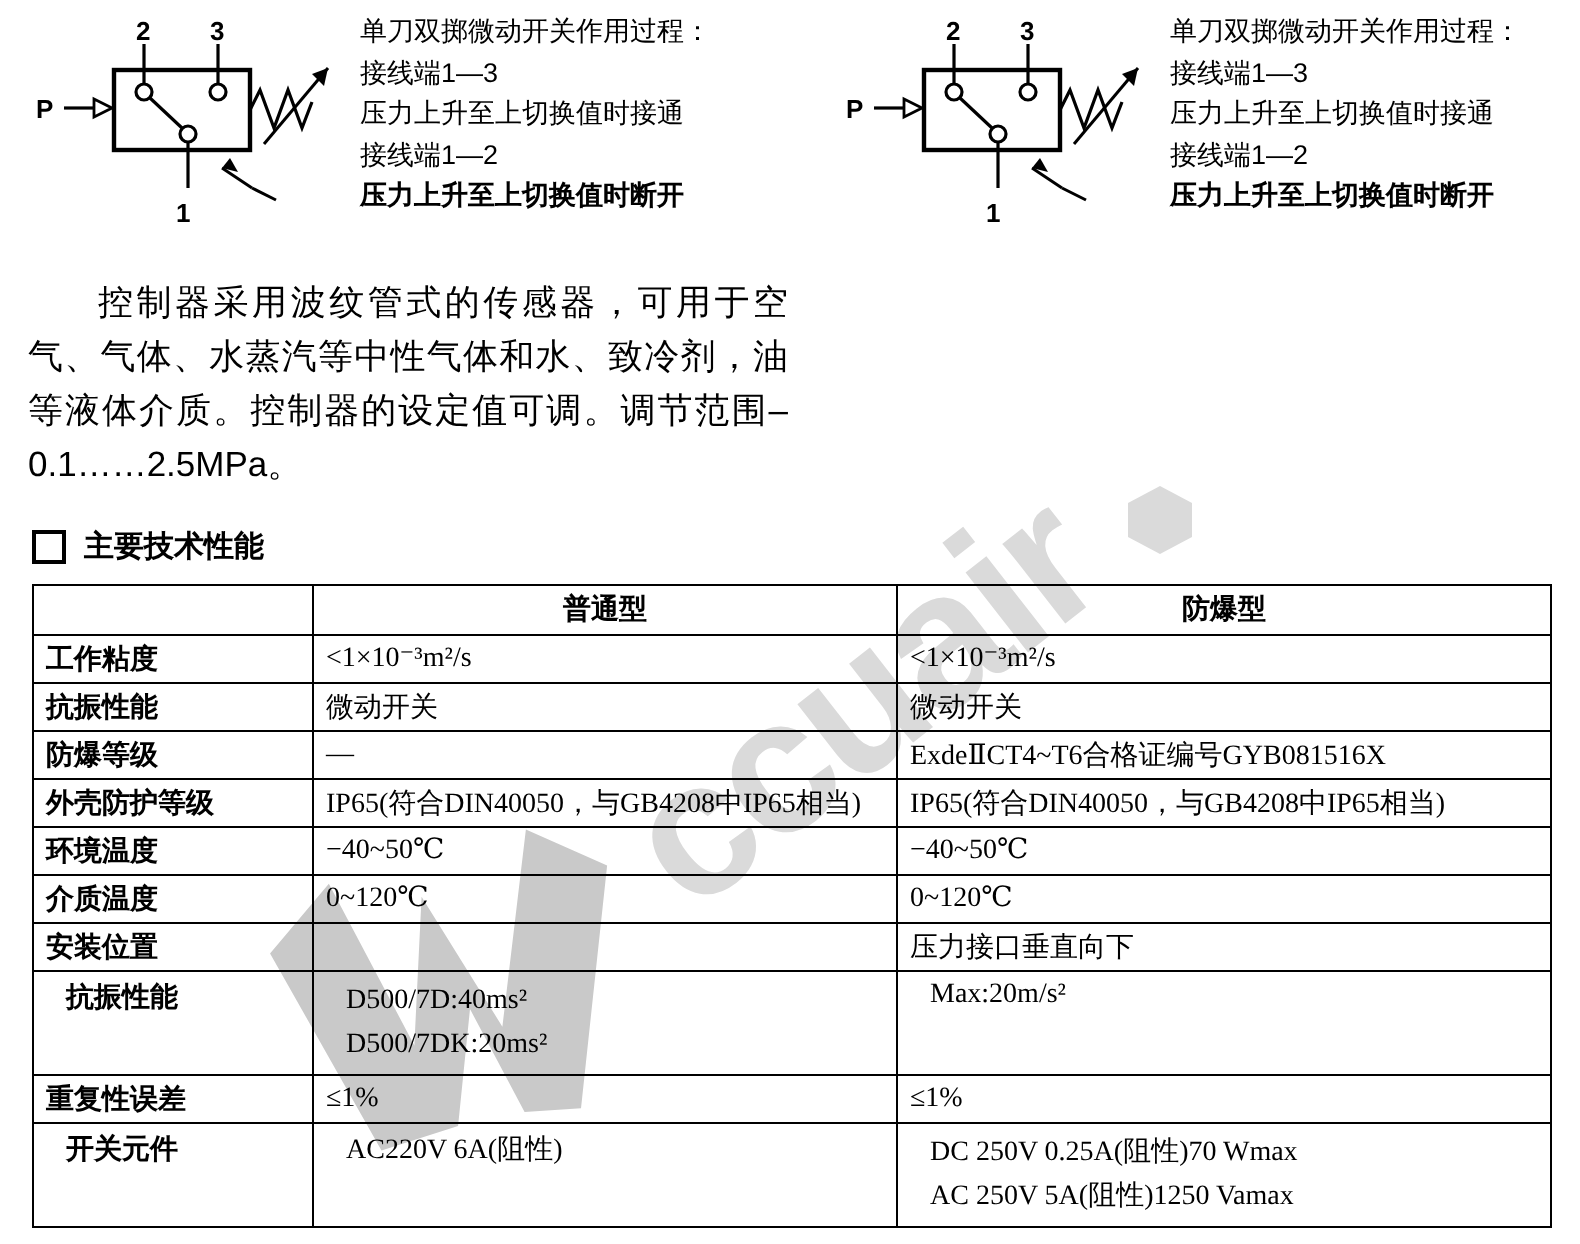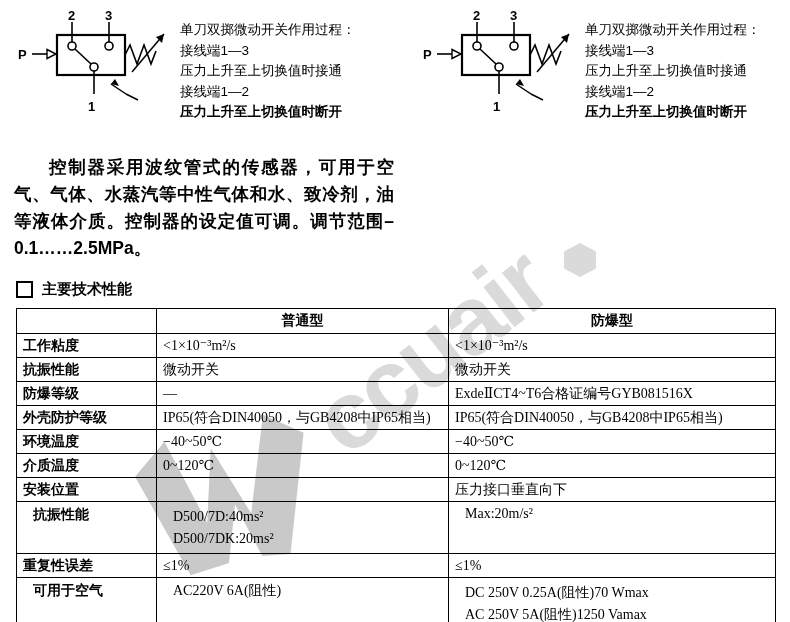--- a/index.html
+++ b/index.html
@@ -10,26 +10,26 @@
     color:#000;
     font-family:"Liberation Sans","DejaVu Sans",sans-serif;
     overflow:hidden;
   }
   .content{position:relative;z-index:1;}
   
   .top-row{display:flex;padding-top:6px;}
   .half{width:395px;display:flex;}
   .schematic{margin-left:16px;margin-top:2px;flex:0 0 auto;}
   .half.right .schematic{margin-left:26px;}
-  .diagram-text{margin-left:4px;margin-top:14px;font-size:13.5px;line-height:20.5px;}
+  .diagram-text{margin-left:4px;font-size:13.5px;line-height:20.5px;}
   .diagram-text div:last-child{font-weight:bold;}
   
   .intro{
-    margin:28px 0 0 14px;width:380px;
-    font-size:17.5px;font-weight:bold;line-height:27px;
+    margin:12px 0 0 14px;width:380px;
+    font-size:17.5px;font-weight:normal;line-height:27px;
     text-indent:2em;text-align:justify;
   }
   
   .section-header{margin:18px 0 0 16px;font-size:15px;font-weight:bold;display:flex;align-items:center;}
   .checkbox{display:inline-block;width:13px;height:13px;border:2px solid #000;margin-right:9px;}
   
   table.spec{
     margin:9px 0 0 16px;border-collapse:collapse;width:759px;
     font-size:13.5px;table-layout:fixed;background:transparent;
   }
@@ -199,21 +199,21 @@
           <div>D500/7DK:20ms²</div>
         </td>
         <td class="val" style="vertical-align:top;padding-top:4px;">Max:20m/s²</td>
       </tr>
       <tr>
         <td class="label">重复性误差</td>
         <td class="val">≤1%</td>
         <td class="val">≤1%</td>
       </tr>
       <tr class="tall">
-        <td class="label" style="vertical-align:top;padding-top:4px;">可用于空气</td>
+        <td class="label" style="vertical-align:top;padding-top:4px;">开关元件</td>
         <td class="val" style="vertical-align:top;padding-top:4px;">AC220V 6A(阻性)</td>
         <td class="val">
           <div>DC 250V 0.25A(阻性)70 Wmax</div>
           <div>AC 250V 5A(阻性)1250 Vamax</div>
         </td>
       </tr>
     </tbody>
       </table>
 
   </div>

